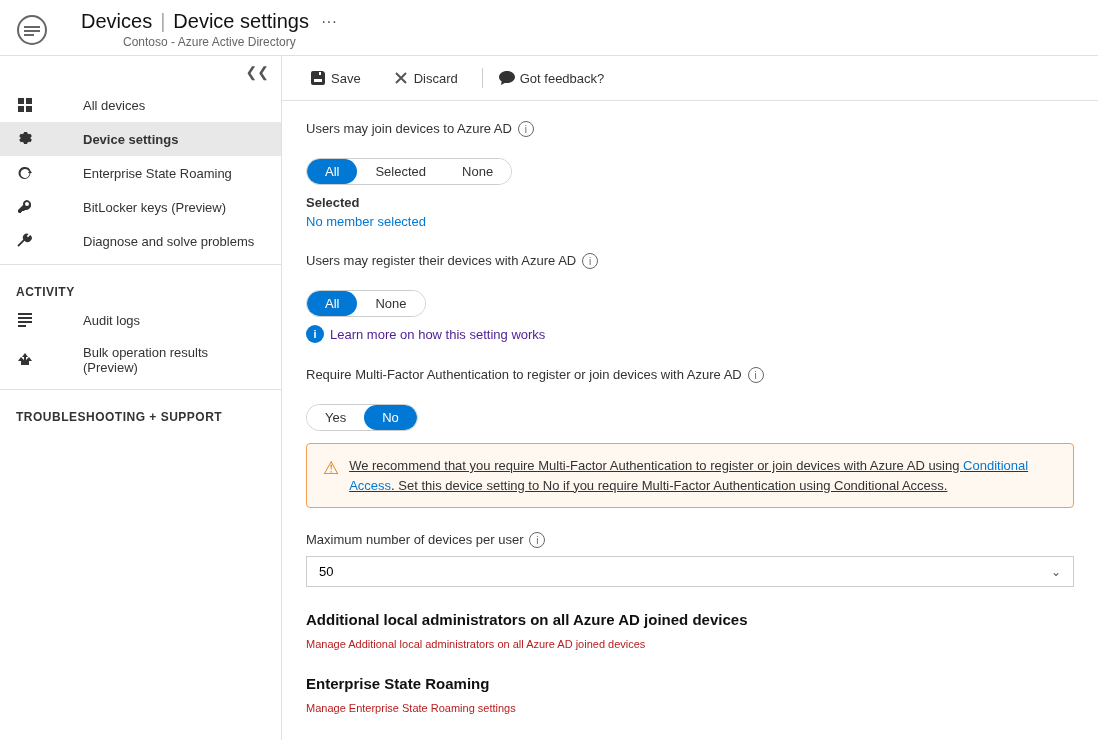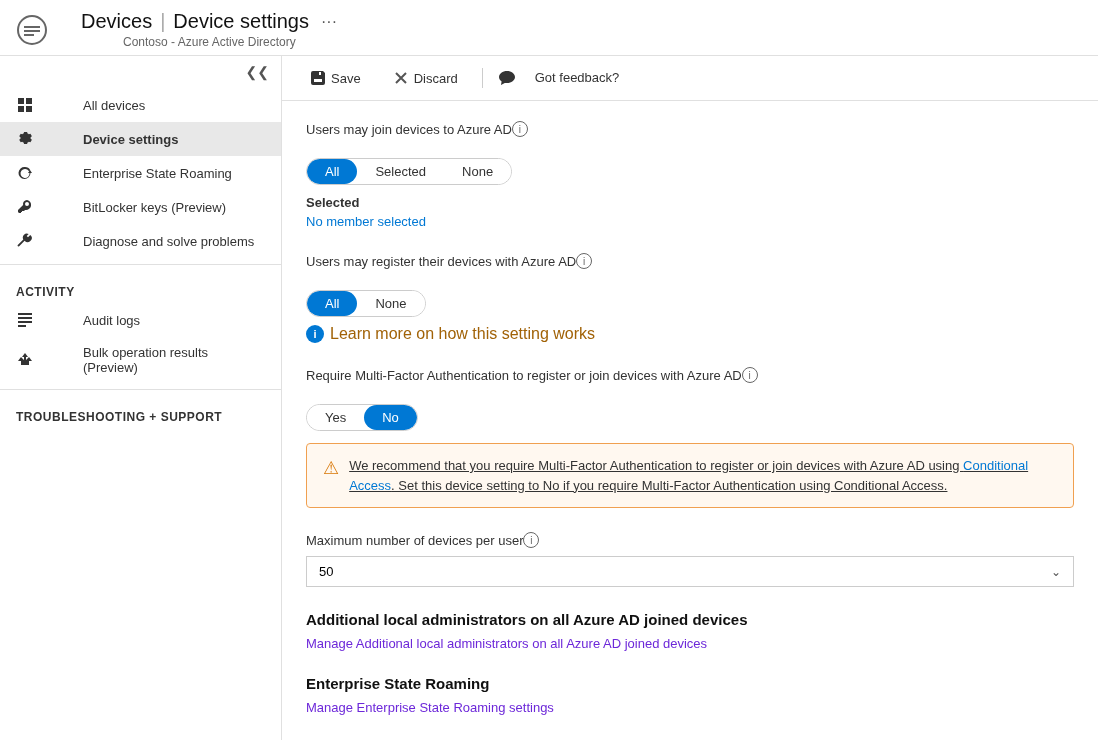--- a/index.html
+++ b/index.html
@@ -27,56 +27,56 @@
     .sidebar-section-label { font-size: 12px; font-weight: 700; color: #333; padding: 14px 16px 4px 16px; text-transform: uppercase; letter-spacing: 0.5px; }
     .sidebar-divider { border: none; border-top: 1px solid #e0e0e0; margin: 6px 0; }
 
     
     .main { flex: 1; overflow-y: auto; padding: 0; }
 
     
     .toolbar { display: flex; align-items: center; padding: 10px 20px; border-bottom: 1px solid #e0e0e0; gap: 16px; }
     .toolbar-btn { display: flex; align-items: center; gap: 5px; background: none; border: none; cursor: pointer; font-size: 13px; color: #333; padding: 4px 8px; }
     .toolbar-sep { width: 1px; height: 20px; background: #ccc; }
-    .feedback-btn { display: flex; align-items: flex-start; gap: 20px; background: none; border: none; cursor: pointer; color: #333; font-size: 13px; }
+    .feedback-btn { display: flex; align-items: center; gap: 5px; background: none; border: none; cursor: pointer; color: #333; font-size: 13px; }
 
     
     .content { padding: 20px 24px; }
     .section { margin-bottom: 24px; }
-    .section-label { font-size: 13px; color: #333; margin-bottom: 8px; display: flex; align-items: center; }
+    .section-label { font-size: 13px; color: #333; margin-bottom: 8px; display: flex; gap: 6px; }
     .info-icon { display: inline-flex; align-items: center; justify-content: center; width: 16px; height: 16px; border-radius: 50%; border: 1px solid #666; font-size: 10px; color: #666; cursor: pointer; }
 
     
     .toggle-group { display: flex; border: 1px solid #ccc; border-radius: 20px; overflow: hidden; width: fit-content; margin-top: 21px; }
     .toggle-option { padding: 5px 18px; font-size: 13px; cursor: pointer; background: #fff; color: #333; border: none; }
     .toggle-option.active { background: #0078d4; color: #fff; border-radius: 20px; }
 
     
     .selected-sub { margin-top: 10px; margin-left: 0; }
     .selected-sub-label { font-weight: 600; font-size: 13px; color: #333; margin-bottom: 4px; }
     .selected-sub-link { color: #0078d4; text-decoration: none; font-size: 13px; }
 
     
     .learn-more { display: flex; align-items: center; gap: 6px; margin-top: 8px; }
     .learn-more-icon { width: 18px; height: 18px; border-radius: 50%; background: #0078d4; color: #fff; display: flex; align-items: center; justify-content: center; font-size: 11px; font-weight: 700; flex-shrink: 0; }
-    .learn-more a { color: #a16207; text-decoration: none; font-size: 16px; }
+    .learn-more a { color: #4c1d95; text-decoration: none; font-size: 13px; }
 
     
     .warning-box { background: #fff8f0; border: 1px solid #f0a050; border-radius: 4px; padding: 12px 16px; display: flex; gap: 10px; align-items: flex-start; }
     .warning-icon { font-size: 18px; color: #d97706; flex-shrink: 0; margin-top: 1px; }
     .warning-text { font-size: 13px; color: #333; line-height: 1.5; text-decoration: underline; }
     .warning-link { color: #0078d4; text-decoration: none; }
 
     
     .dropdown { display: flex; align-items: flex-end; justify-content: space-between; border: 1px solid #ccc; padding: 7px 12px; width: 100%; background: #fff; cursor: pointer; font-size: 13px; }
     .dropdown-chevron { font-size: 12px; color: #555; }
 
     
     .section-heading { font-size: 15px; font-weight: 600; color: #111; margin-bottom: 8px; }
-    .section-link { color: #6d28d9; text-decoration: none; font-size: 13px; }
+    .section-link { color: #b91c1c; text-decoration: none; font-size: 11px; }
 
     
     svg { fill: currentColor; }
   </style>
 </head>
 <body>
 
 <div class="header">
   <div class="header-icon">
     <svg viewBox="0 0 32 32" width="32" height="32" fill="#666">

